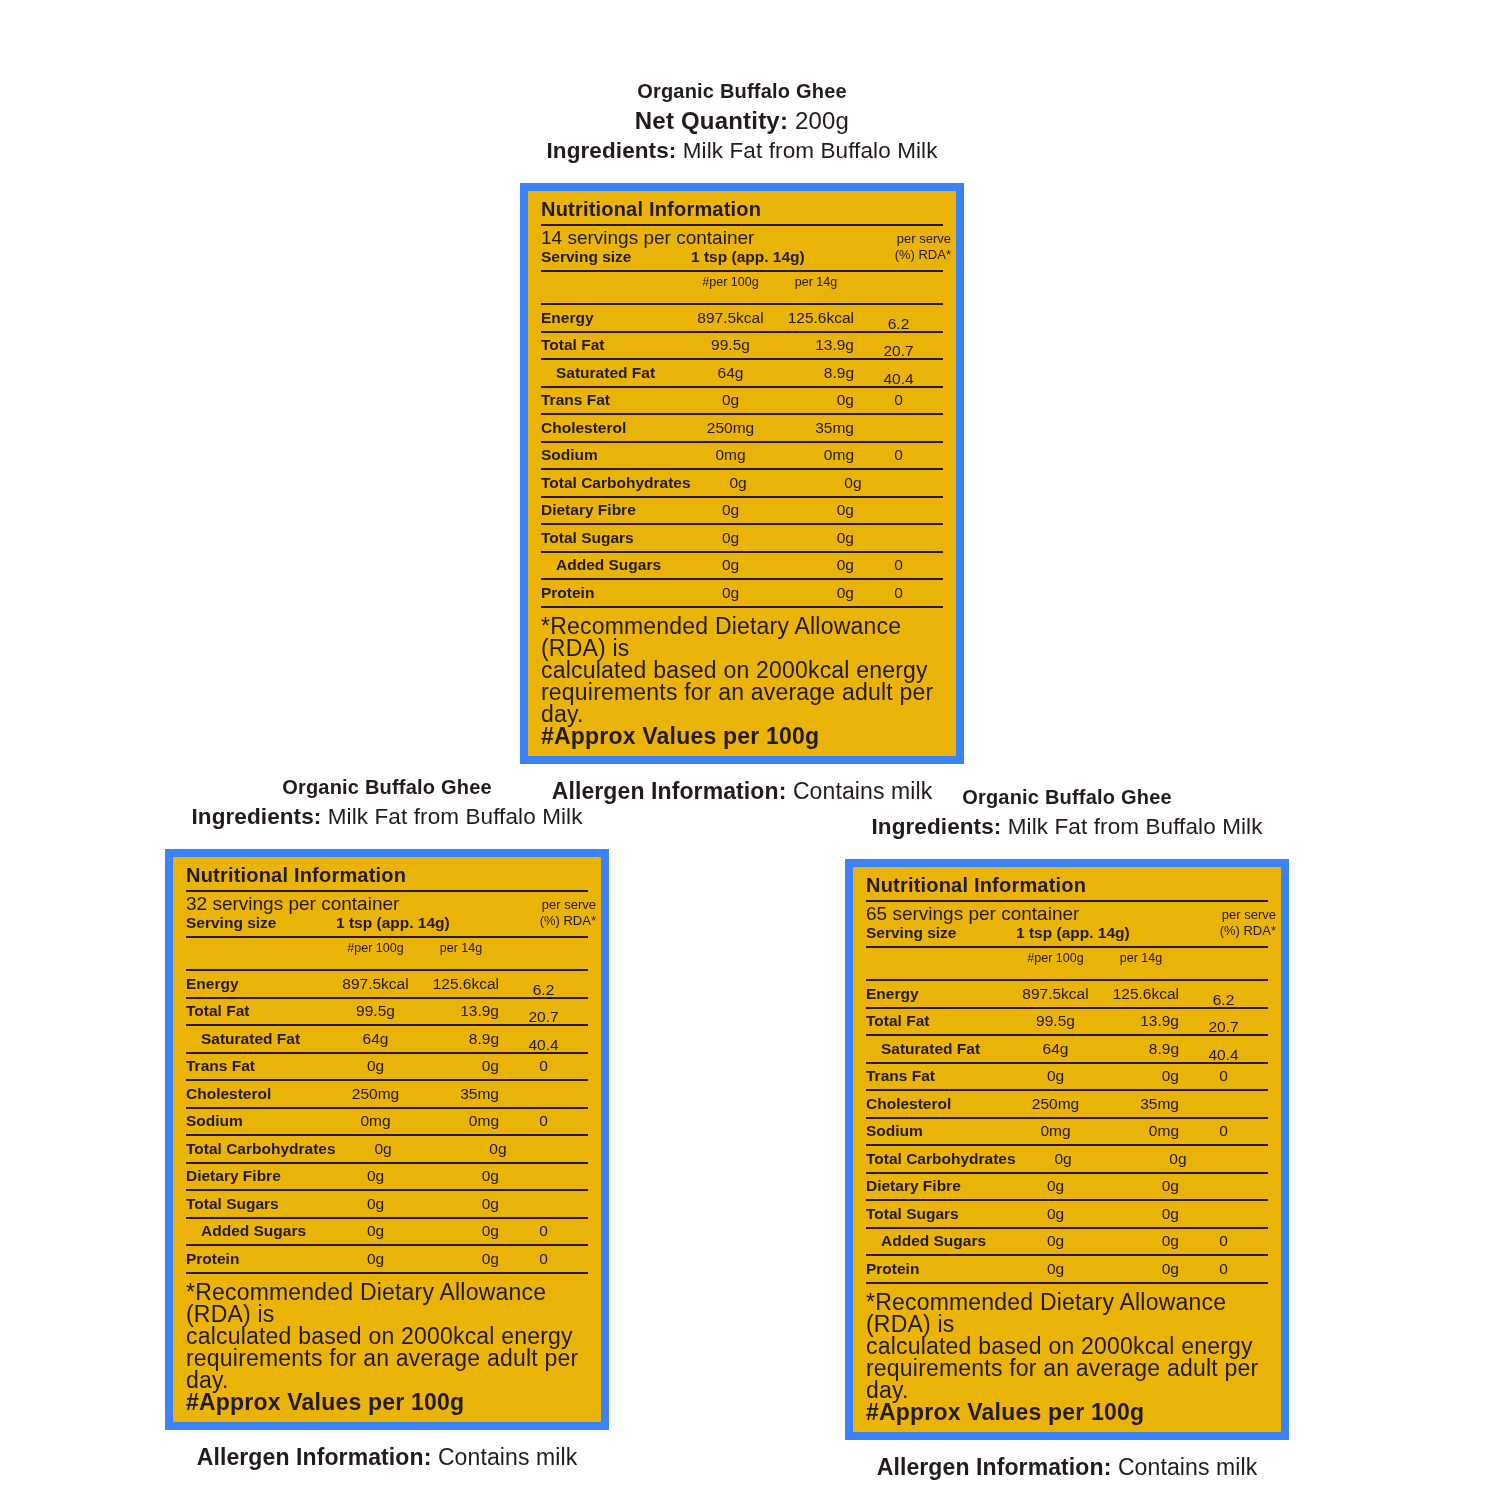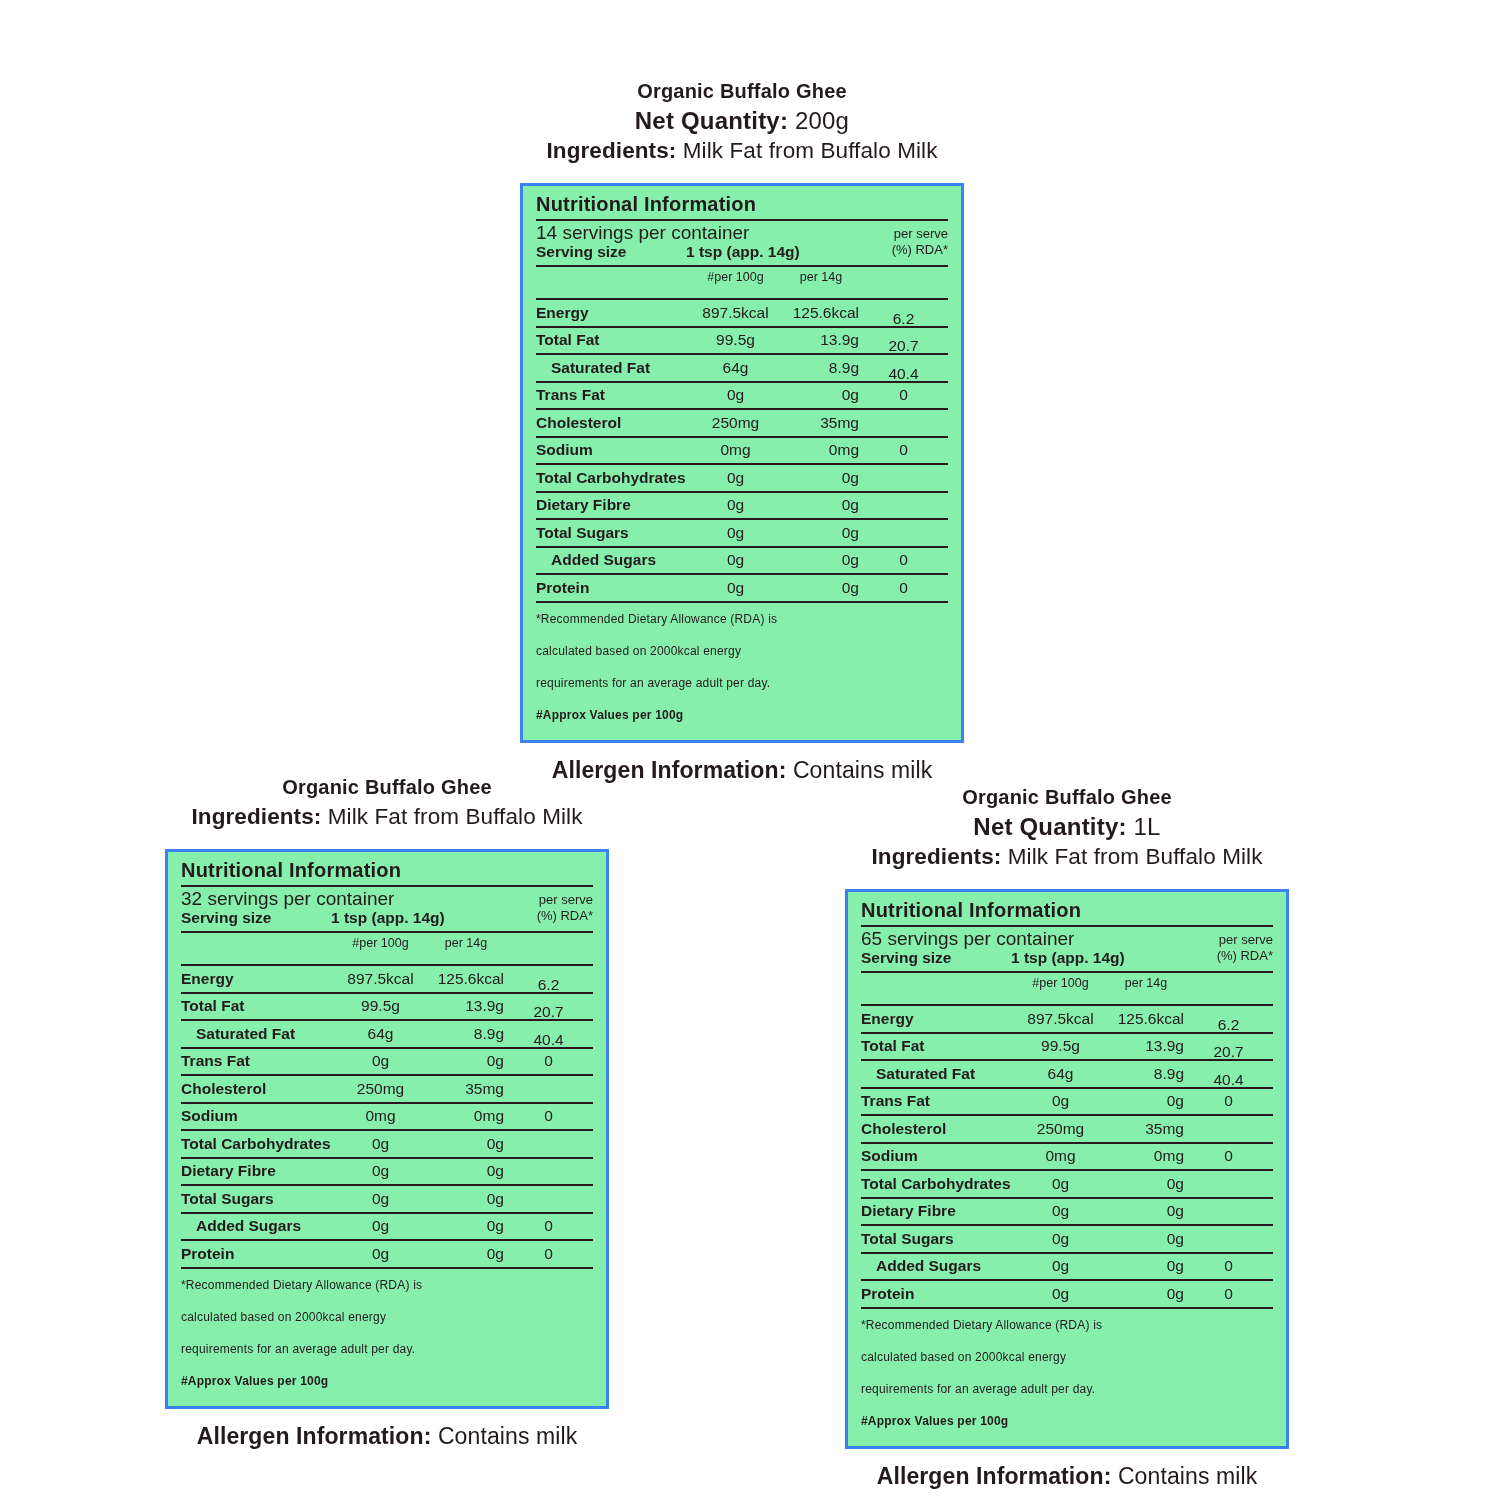--- a/index.html
+++ b/index.html
@@ -8,21 +8,21 @@
     font-family:"Liberation Sans", sans-serif;color:#231a1c;
     overflow:hidden;
   }
   .label{position:absolute;width:460px;text-align:center;}
   .b{font-weight:700;}
   .title{font-size:20px;font-weight:700;line-height:30px;letter-spacing:.2px;}
   .netqty{font-size:24px;line-height:30px;letter-spacing:.2px;}
   .ingredients{font-size:22.5px;line-height:29px;white-space:nowrap;letter-spacing:.1px;}
   .panel{
     width:444px;margin:18px auto 0;box-sizing:border-box;
-    border:3px solid #3b82f6;background:#86efac;
+    border:8px solid #3b82f6;background:#eab308;
     padding:7px 13px 9px;text-align:left;
   }
   .panel-heading{
     font-size:20px;font-weight:700;line-height:23px;letter-spacing:.2px;
     padding-bottom:3px;border-bottom:2.5px solid #2a181c;
   }
   .hdrblock{display:flex;align-items:flex-start;padding:3px 0 4px;border-bottom:2.5px solid #2a181c;}
   .hdr-left{flex:1;}
   .servings{font-size:19px;line-height:18px;}
   .ssrow{display:flex;font-weight:700;font-size:15.5px;line-height:19px;}
@@ -38,21 +38,21 @@
   .row{
     display:flex;align-items:center;border-bottom:2px solid #2a181c;
     min-height:25.5px;font-size:15.5px;
   }
   .row .name{flex:1;font-weight:700;white-space:nowrap;}
   .row .name.indent{padding-left:15px;}
   .row .c1{width:95px;flex:0 0 95px;text-align:center;}
   .row .c2{width:76px;flex:0 0 76px;text-align:right;}
   .row .c3{width:89px;flex:0 0 89px;text-align:center;}
   .row.low .c3{position:relative;top:6px;}
-  .footnote{font-size:12px;line-height:32px;letter-spacing:.2px;}
+  .footnote{padding-top:7px;font-size:23px;line-height:22px;letter-spacing:.2px;}
   .fn-text{white-space:pre-line;}
   .fnbold{font-weight:700;}
   .allergen{font-size:23px;line-height:29px;margin-top:13px;white-space:nowrap;letter-spacing:.1px;}
 </style>
 </head>
 <body>
 
 <div class="label" style="left:512px;top:76px;">
   <div class="title">Organic Buffalo Ghee</div>
   <div class="netqty"><span class="b">Net Quantity:</span> <span>200g</span></div>
@@ -255,21 +255,20 @@
 calculated based on 2000kcal energy
 requirements for an average adult per day.</div>
       <div class="fnbold">#Approx Values per 100g</div>
     </div>
   </div>
   <div class="allergen"><span class="b">Allergen Information:</span> <span>Contains milk</span></div>
 </div>
 
 <div class="label" style="left:837px;top:782px;">
   <div class="title">Organic Buffalo Ghee</div>
-  <div class="netqty"><span class="b">Net Quantity:</span> <span>1L</span></div>
   <div class="ingredients"><span class="b">Ingredients:</span> <span>Milk Fat from Buffalo Milk</span></div>
   <div class="panel">
     <div class="panel-heading">Nutritional Information</div>
     <div class="hdrblock">
       <div class="hdr-left">
         <div class="servings">65 servings per container</div>
         <div class="ssrow">
           <span class="ss-label">Serving size</span>
           <span class="ss-value">1 tsp (app. 14g)</span>
         </div>

